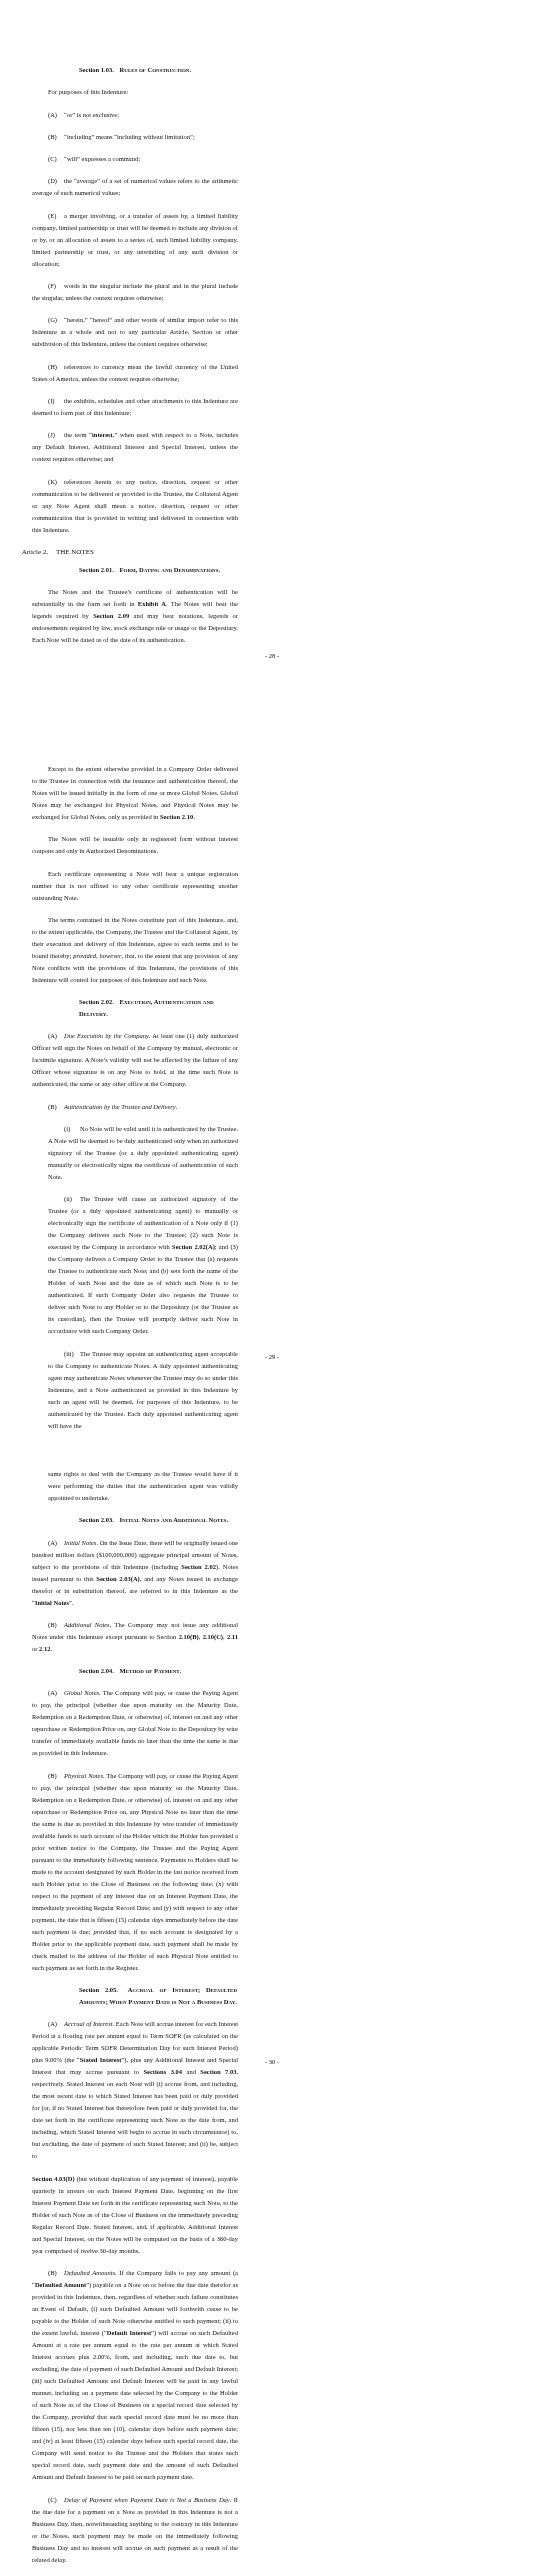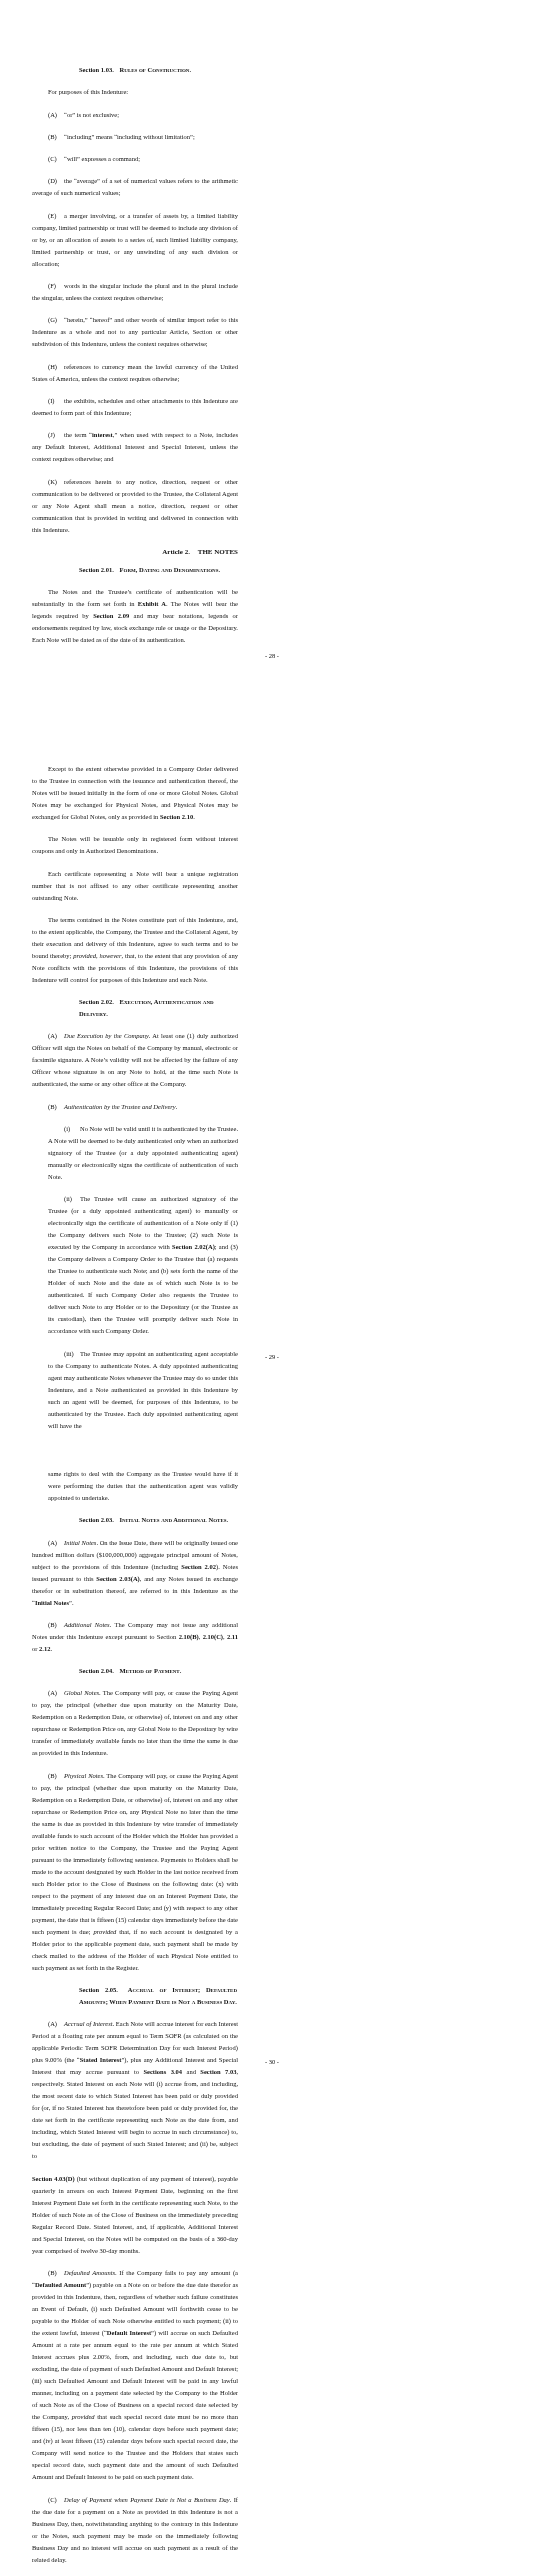--- a/index.html
+++ b/index.html
@@ -8,21 +8,21 @@
   .page { position: absolute; left: 0; width: 544px; height: 703px; }
   .content { position: absolute; left: 32px; width: 206px; font-size: 6.5px; line-height: 12px; }
   p { margin: 0 0 10.3px 0; text-align: justify; }
   p.li { text-indent: 16px; }
   p.sub { margin-left: 16px; text-indent: 16px; }
   .lab { display: inline-block; width: 16px; text-indent: 0; }
   .lab2 { display: inline-block; width: 16px; text-indent: 0; }
   .shead { font-weight: bold; margin: 0 0 10.3px 47px; text-align: left; line-height: 12px; }
   .shead .sc { font-variant: small-caps; }
   .shead .num { margin-right: 4.1px; }
-  .ahead { font-weight: bold; margin: 0 0 6px -10.3px; font-size: 7px; text-align: right; }
+  .ahead { font-weight: normal; margin: 0 0 6px -10.3px; font-size: 7px; }
   .ahead .num { margin-right: 6.2px; }
   .pgnum { position: absolute; left: 0; width: 544px; text-align: center; font-size: 6.5px; }
   b { font-weight: bold; }
   i { font-style: italic; }
   .shead.wide { width: 190px; margin-left: 47px; text-align: justify; }
 </style>
 </head>
 <body>
 
 <div class="page" style="top:0px;">

